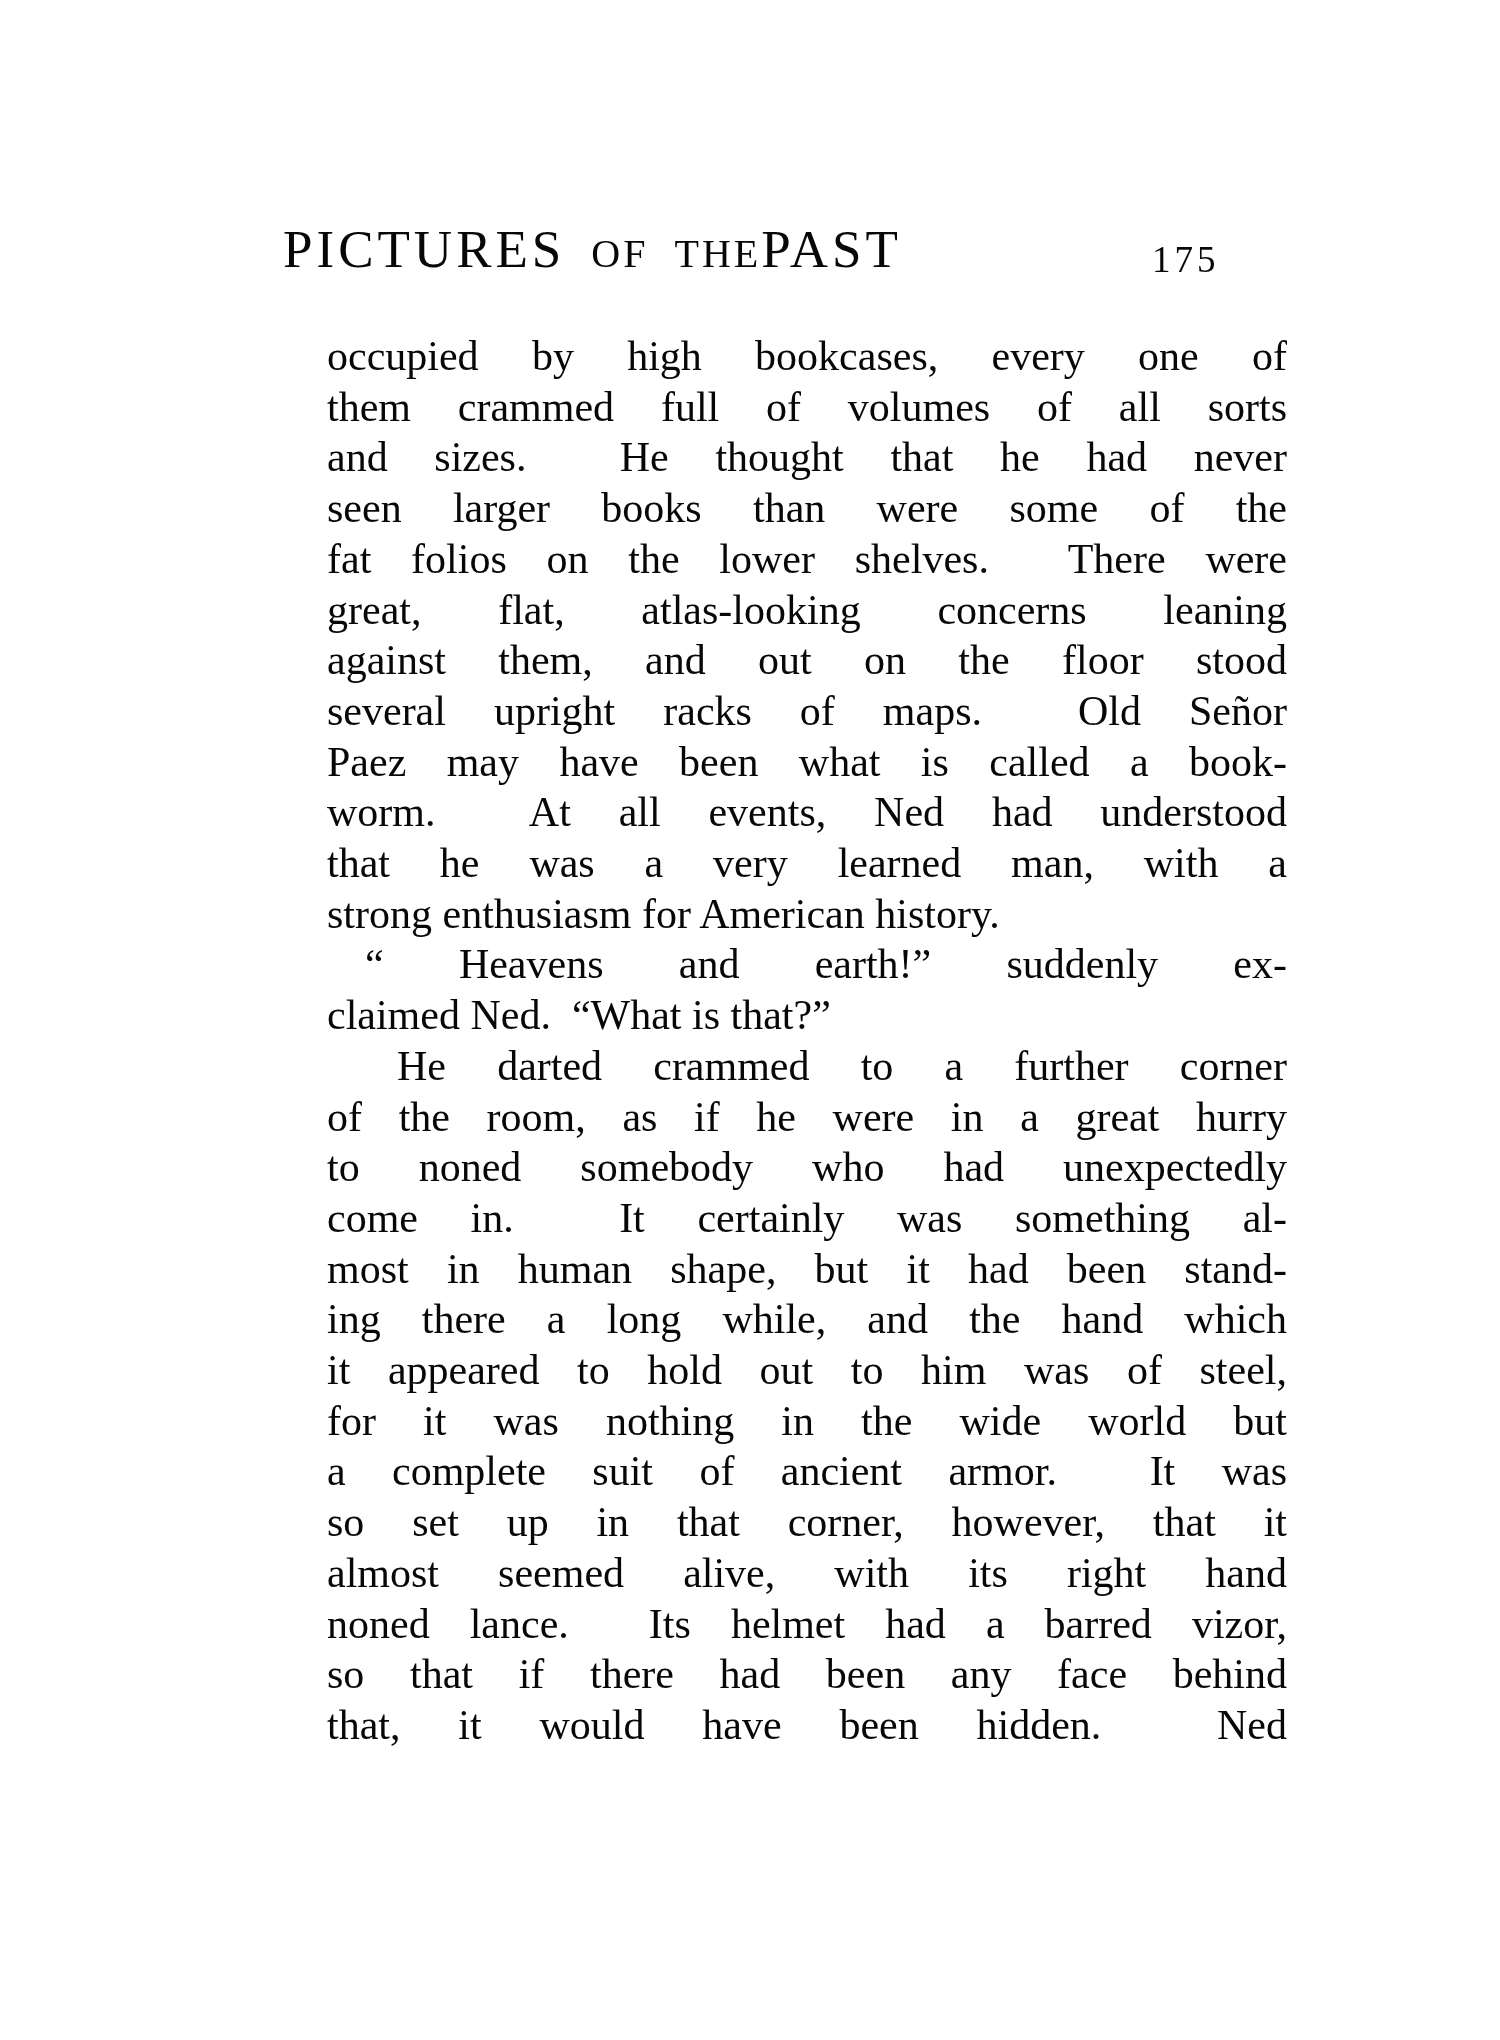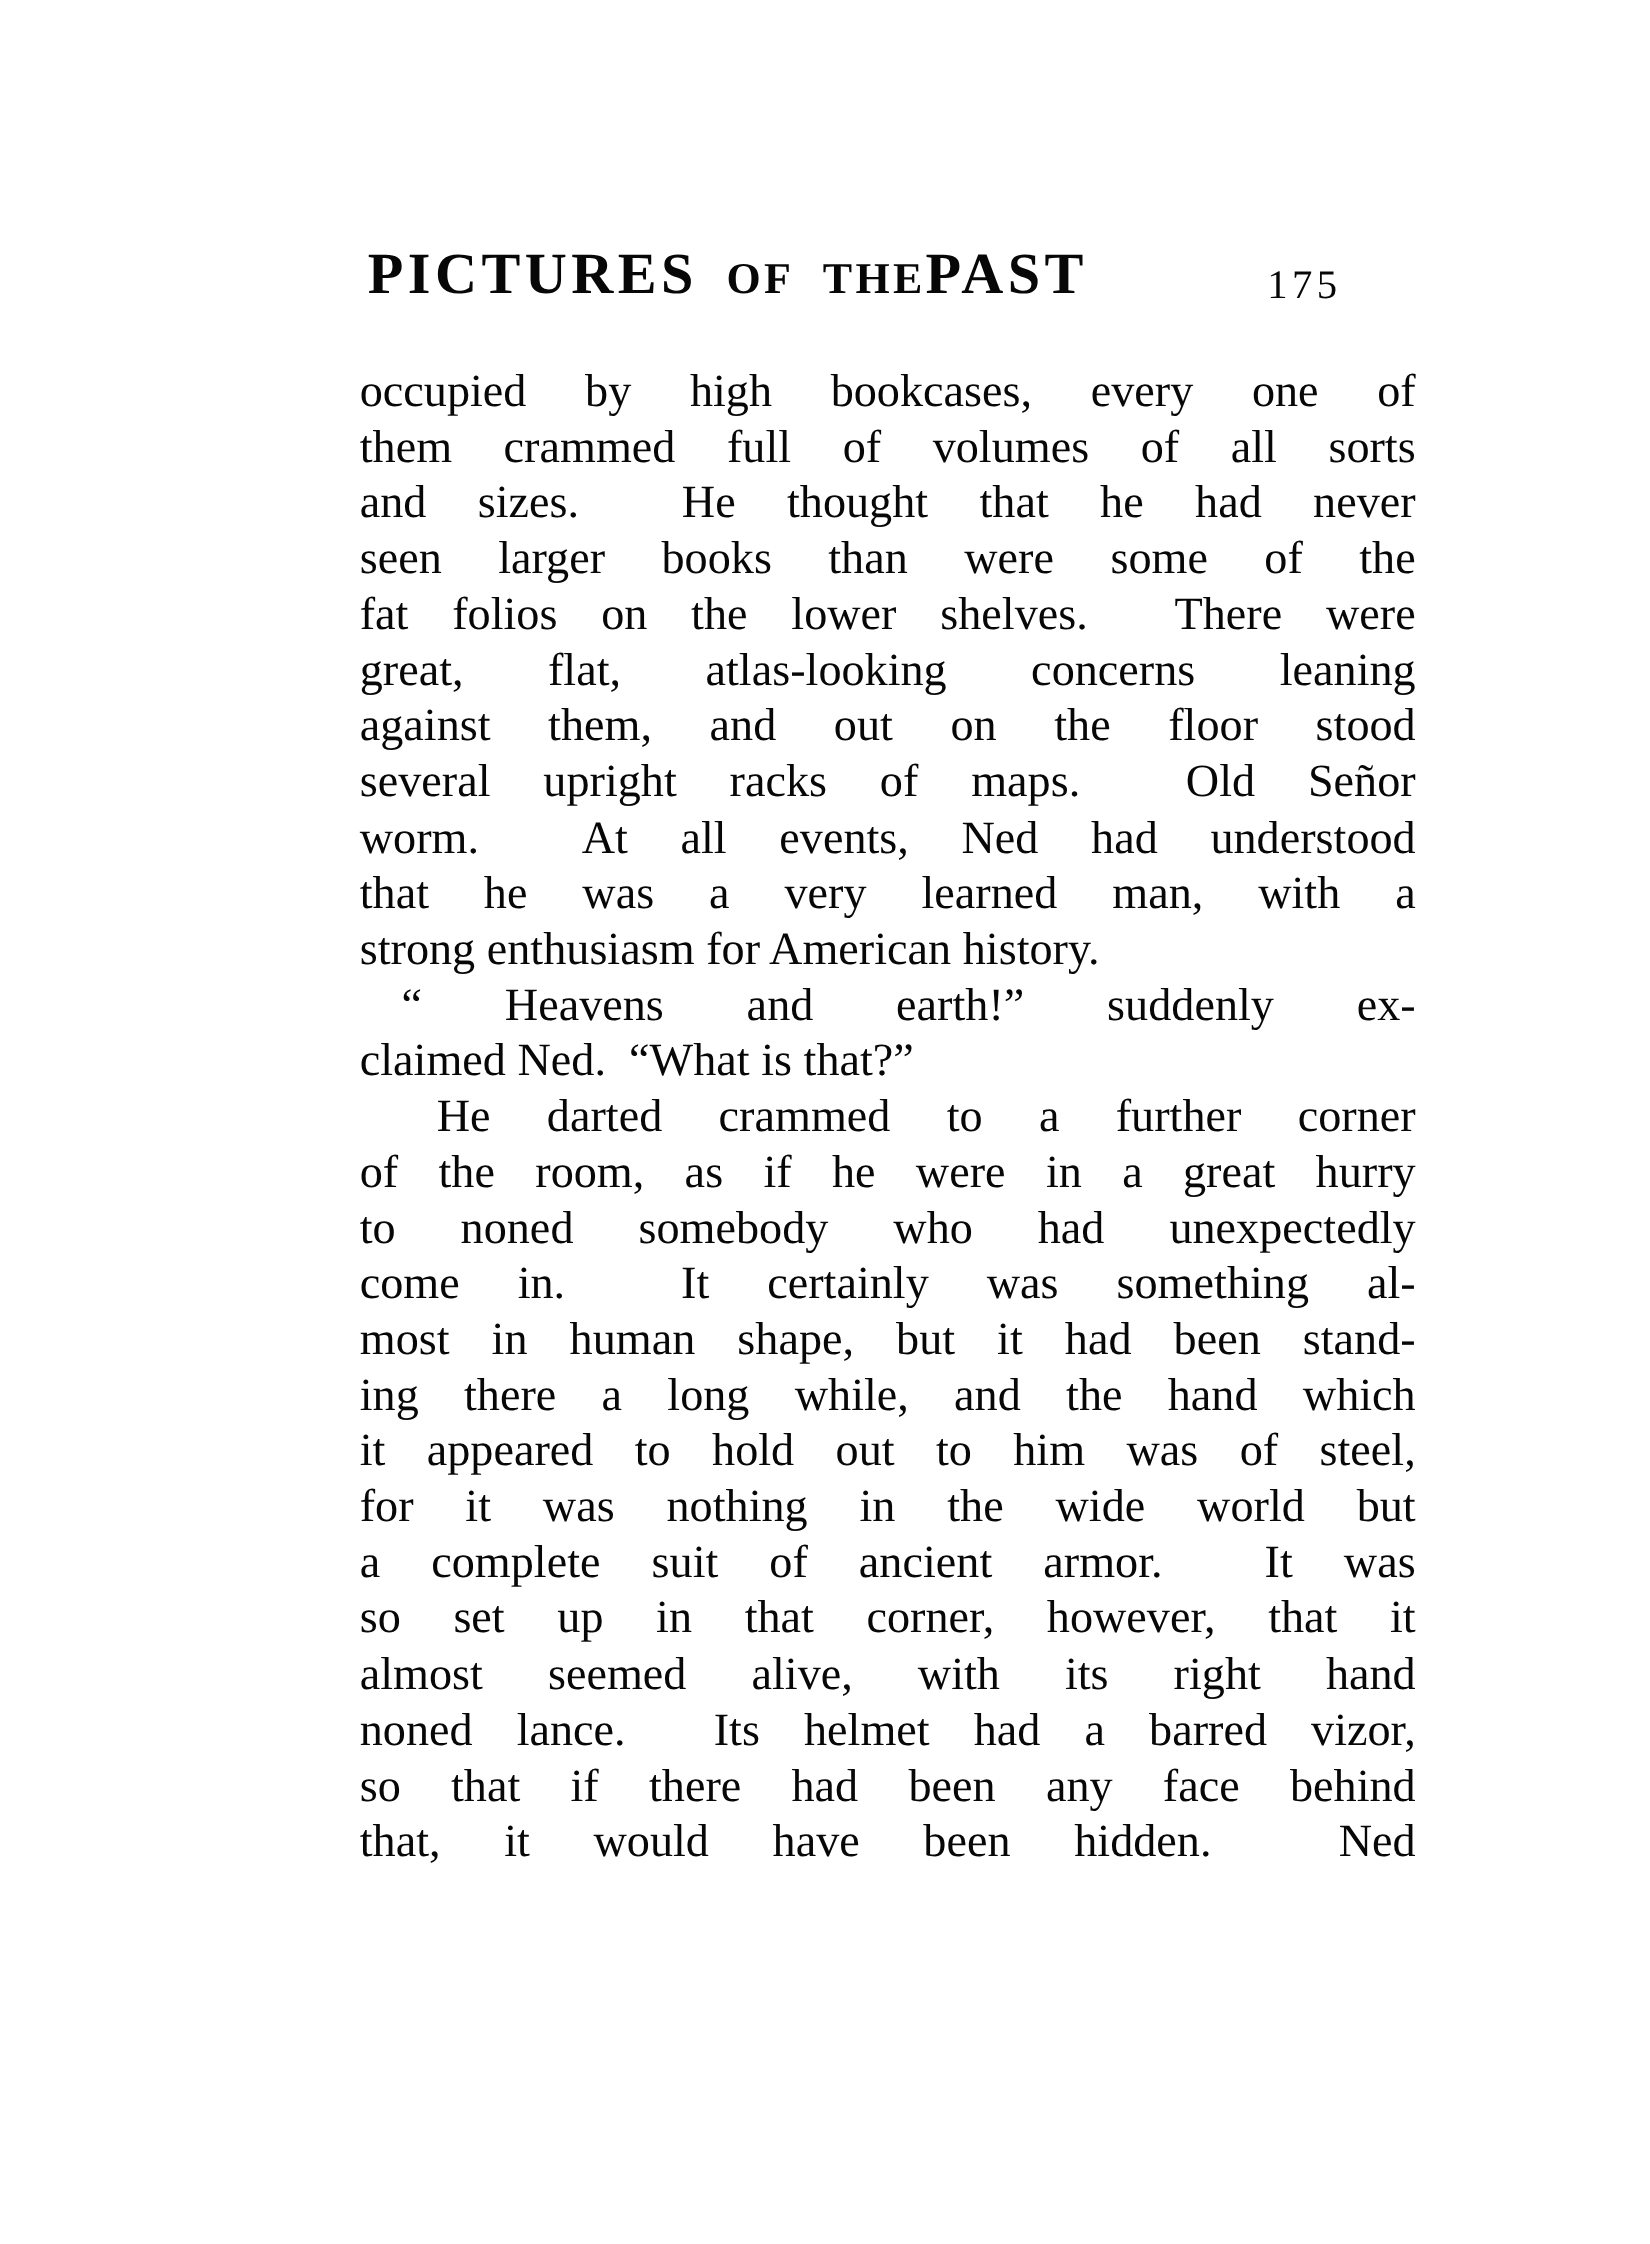--- a/index.html
+++ b/index.html
@@ -15,24 +15,23 @@
     overflow: hidden;
     font-family: "Liberation Serif", serif;
     color: #070707;
   }
   .running-header {
     position: absolute;
     left: 283px;
     top: 223px;
     width: 706px;
     display: flex;
-    justify-content: flex-end;
+    justify-content: flex-start;
     align-items: baseline;
     white-space: nowrap;
-    font-weight: bold;
   }
   .running-header .hw-big {
     font-size: 53px;
     line-height: 1;
     letter-spacing: 4px;
   }
   .running-header .hw-small {
     font-size: 40px;
     line-height: 1;
     letter-spacing: 3px;
@@ -86,20 +85,21 @@
 
   <div class="body-text">
       <div class="line">occupied by high bookcases, every one of</div>
       <div class="line">them crammed full of volumes of all sorts</div>
       <div class="line">and sizes.&nbsp; He thought that he had never</div>
       <div class="line">seen larger books than were some of the</div>
       <div class="line">fat folios on the lower shelves.&nbsp; There were</div>
       <div class="line">great, flat, atlas-looking concerns leaning</div>
       <div class="line">against them, and out on the floor stood</div>
       <div class="line">several upright racks of maps.&nbsp; Old Señor</div>
+      <div class="line">Paez may have been what is called a book-</div>
       <div class="line">worm.&nbsp; At all events, Ned had understood</div>
       <div class="line">that he was a very learned man, with a</div>
       <div class="line no-just">strong enthusiasm for American history.</div>
       <div class="line indent-quote">“ Heavens and earth!” suddenly ex-</div>
       <div class="line no-just">claimed Ned.&nbsp; “What is that?”</div>
       <div class="line indent">He darted crammed to a further corner</div>
       <div class="line">of the room, as if he were in a great hurry</div>
       <div class="line">to noned somebody who had unexpectedly</div>
       <div class="line">come in.&nbsp; It certainly was something al-</div>
       <div class="line">most in human shape, but it had been stand-</div>

